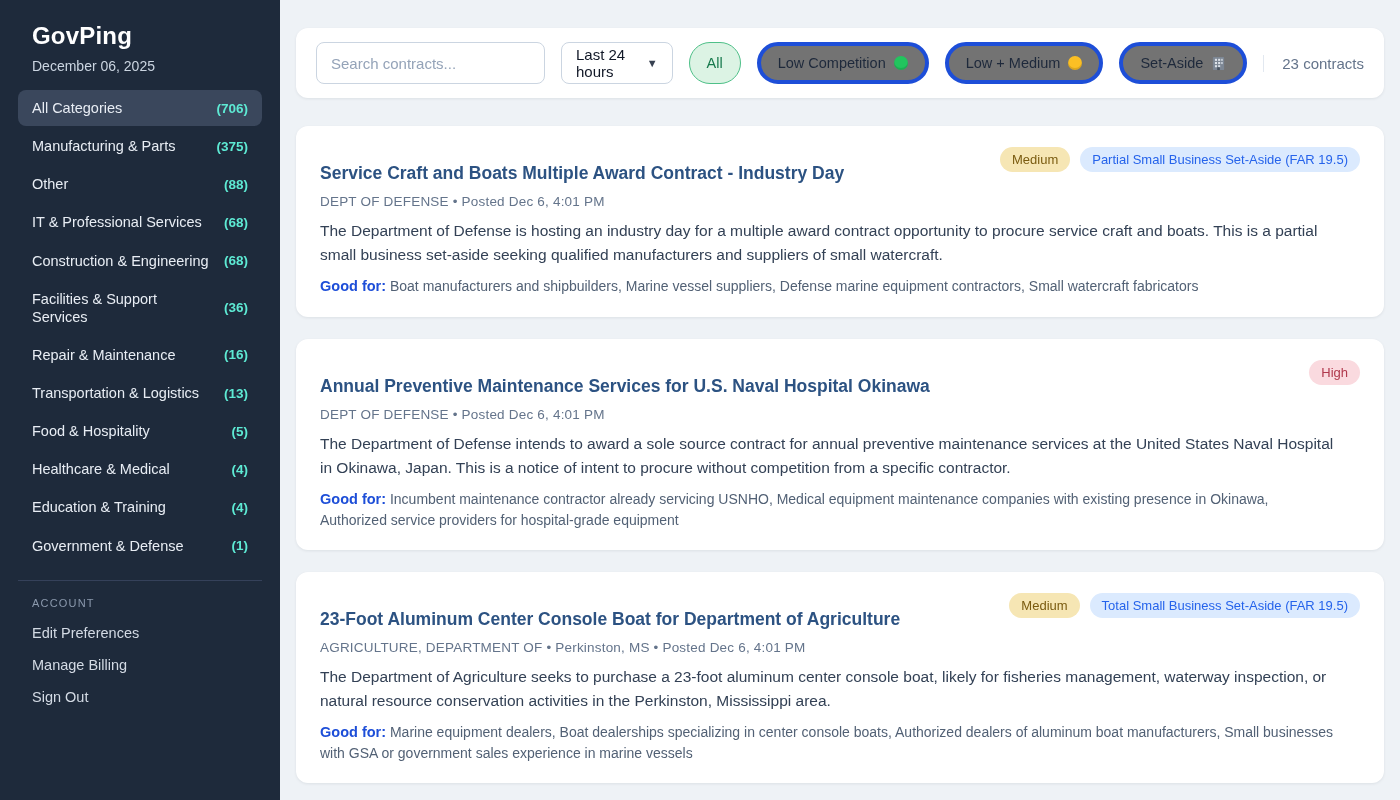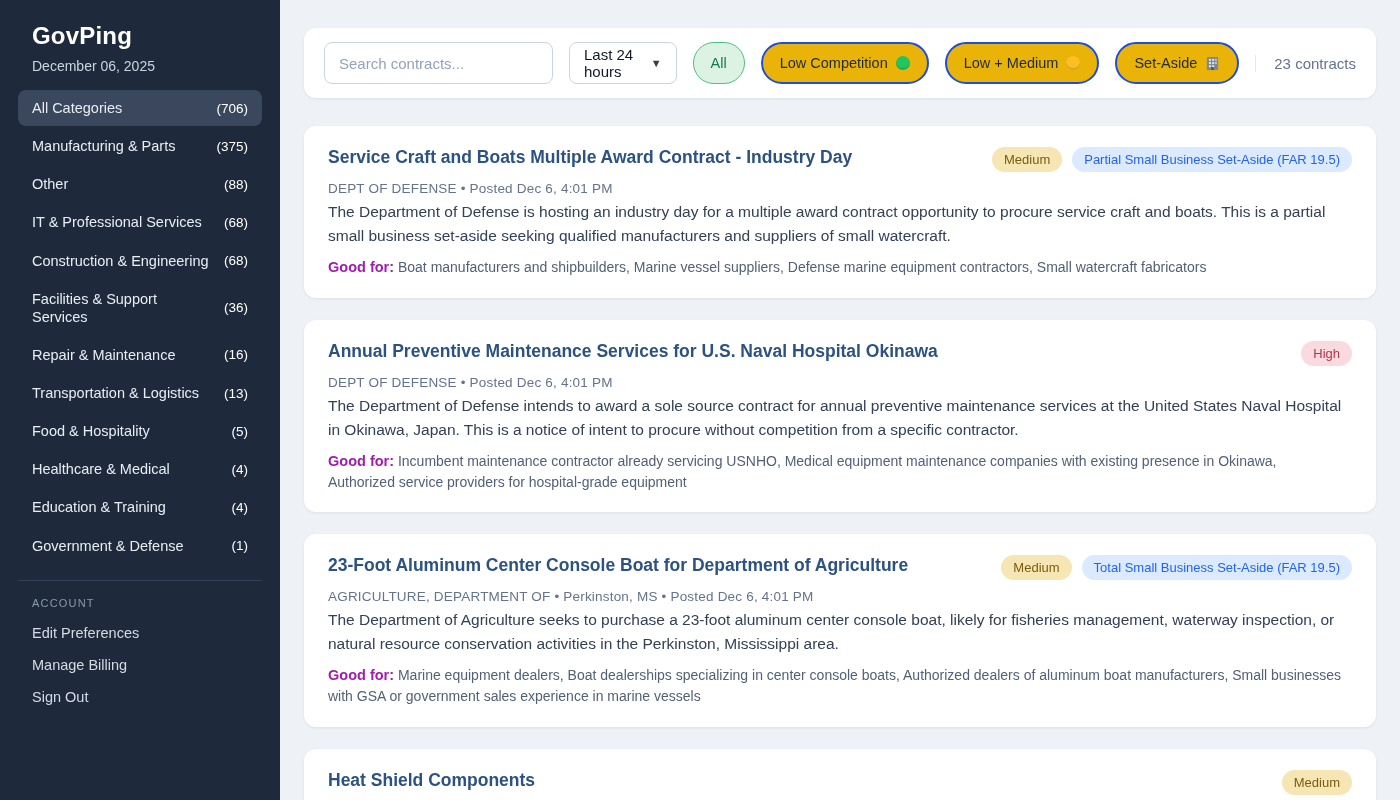--- a/index.html
+++ b/index.html
@@ -22,33 +22,33 @@
   .brand { font-size: 24px; font-weight: bold; color: #ffffff; padding: 0 32px; letter-spacing: 0.2px; }
   .date { font-size: 14px; color: #cbd5e1; padding: 8px 32px 14px 32px; }
   .cat-list { list-style: none; }
   .cat-item {
     display: flex; align-items: center; justify-content: space-between;
     margin: 2px 18px; padding: 9px 14px;
     border-radius: 8px; cursor: pointer;
     font-size: 14.5px; color: #e8edf4;
   }
   .cat-item.active { background: #3a475c; }
-  .cat-item .count { color: #ffffff; font-size: 13.5px; margin-left: 12px; white-space: nowrap; }
+  .cat-item .count { color: #5eead4; font-size: 13.5px; margin-left: 12px; white-space: nowrap; font-weight: bold; }
   .cat-item .label { line-height: 1.25; }
   .side-divider { border: none; border-top: 1px solid #35415a; margin: 14px 18px 12px 18px; }
   .account-label {
     font-size: 11px; letter-spacing: 1.2px; color: #8b99ad;
     padding: 4px 32px 8px 32px; text-transform: uppercase;
   }
   .account-link {
     font-size: 14.5px; color: #d3dae4; padding: 8px 32px; cursor: pointer;
   }
 
   
-  .main { flex: 1; padding: 28px 24px; overflow: hidden; }
+  .main { flex: 1; padding: 28px 16px; overflow: hidden; }
 
   .toolbar {
     background: #ffffff; border-radius: 12px;
     box-shadow: 0 1px 3px rgba(16,24,40,0.08);
     display: flex; align-items: center; gap: 16px;
     padding: 14px 20px; margin-bottom: 28px;
   }
   .search-input {
     width: 260px; height: 42px;
     border: 1px solid #cbd5e1; border-radius: 8px;
@@ -59,22 +59,22 @@
   .search-input::placeholder { color: #94a3b8; }
   .select {
     height: 42px; border: 1px solid #cbd5e1; border-radius: 8px;
     display: flex; align-items: center; gap: 12px;
     padding: 0 14px; font-size: 15px; cursor: pointer; background: #fff;
     color: #111827;
   }
   .select .chev { font-size: 11px; color: #374151; }
   .pill {
     height: 42px; display: flex; align-items: center; gap: 8px;
-    border: 2px solid #1d4ed8; border-radius: 9999px;
-    padding: 0 17px; font-size: 14.5px; background: #eab308;
+    border: 4px solid #1d4ed8; border-radius: 9999px;
+    padding: 0 17px; font-size: 14.5px; background: #737373;
     color: #1e293b; cursor: pointer; white-space: nowrap;
   }
   .pill.active {
     background: #dcf3e4; border: 1.5px solid #4ec088; color: #16794c;
   }
   .dot { width: 14px; height: 14px; border-radius: 50%; display: inline-block; }
   .dot.green { background: #22c55e; box-shadow: inset 0 -2px 0 rgba(0,0,0,0.12); }
   .dot.yellow { background: #fbbf24; box-shadow: inset 0 -2px 0 rgba(0,0,0,0.12); }
   .bld-icon { display: inline-flex; }
   .contract-count {
@@ -84,33 +84,33 @@
 
   
   .card {
     background: #ffffff; border-radius: 12px;
     box-shadow: 0 1px 3px rgba(16,24,40,0.08);
     padding: 20px 24px; margin-bottom: 22px;
   }
   .card-head { display: flex; align-items: flex-start; gap: 16px; }
   .card-title {
     font-size: 17.5px; font-weight: bold; color: #2c5282;
-    flex: 1; line-height: 1.3; cursor: pointer;
+    flex: 1; line-height: 1.3; cursor: pointer; margin-top: 16px;
   }
   .badges { display: flex; gap: 10px; align-items: center; flex-shrink: 0; padding-top: 1px; }
   .badge {
     font-size: 13px; border-radius: 9999px; padding: 5px 12px; white-space: nowrap;
   }
   .badge.medium { background: #f6e6b4; color: #7a5b10; }
   .badge.high { background: #fadadf; color: #b0384c; }
   .badge.setaside { background: #dbeafe; color: #2563eb; }
   .card-meta { margin-top: 9px; font-size: 13.5px; color: #64748b; letter-spacing: 0.2px; }
-  .card-desc { margin-top: 4px; font-size: 15.5px; color: #334155; line-height: 1.55; max-width: 1015px; }
+  .card-desc { margin-top: 10px; font-size: 15.5px; color: #334155; line-height: 1.55; max-width: 1015px; }
   .good-for { margin-top: 9px; font-size: 14px; color: #526175; line-height: 1.45; max-width: 1015px; }
-  .good-for b { color: #a21caf; font-size: 14.5px; }
+  .good-for b { color: #1d4ed8; font-size: 14.5px; }
 </style>
 </head>
 <body>
 
 <div class="app">
 
   <aside class="sidebar">
     <div class="brand">GovPing</div>
     <div class="date">December 06, 2025</div>
 

